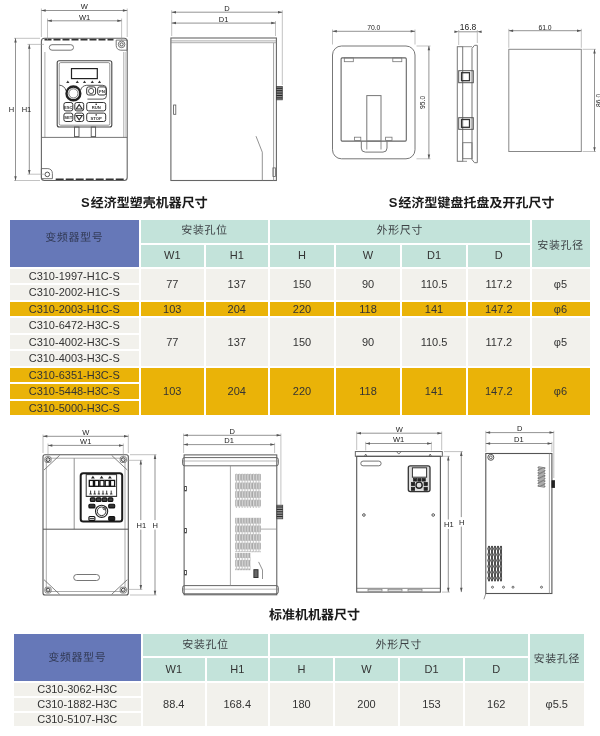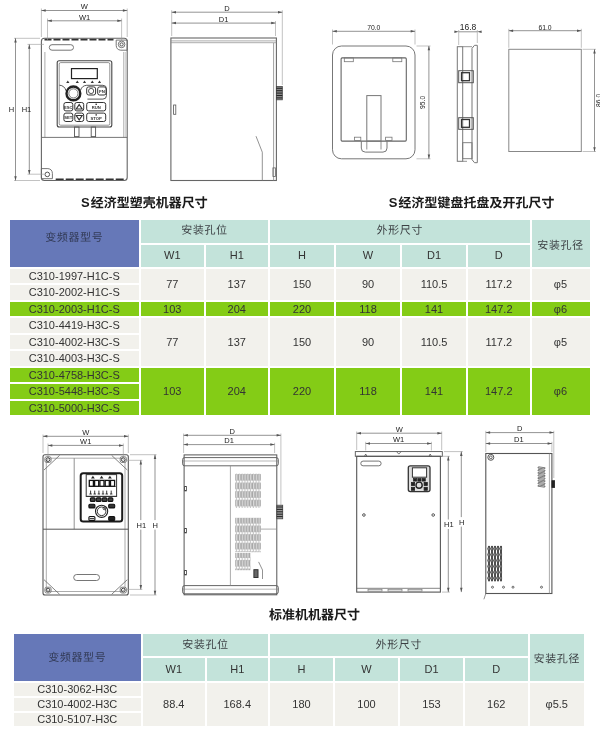--- a/index.html
+++ b/index.html
@@ -1,20 +1,20 @@
 <!DOCTYPE html>
 <html><head><meta charset="utf-8"><style>
 html,body{margin:0;padding:0}
 body{width:600px;height:736px;background:#fff;font-family:"Liberation Sans",sans-serif;position:relative;overflow:hidden}
 table{border-collapse:separate;border-spacing:2px;position:absolute;table-layout:fixed}
 td{text-align:center;vertical-align:middle;font-size:11px;color:#333;padding:0;overflow:hidden;line-height:1.1}
 .hb{background:#6678b8}
 .ht{background:#c3e3da}
 .rg{background:#f2f1ec}
-.rb{background:#84cc16}
+.rb{background:#eab308}
 </style></head><body>
 <table style="left:7.5px;top:217.5px;width:584.0px">
     <colgroup>
       <col style="width:129.5px">
       <col style="width:62.5px">
       <col style="width:62.5px">
       <col style="width:64px">
       <col style="width:64px">
       <col style="width:64px">
       <col style="width:61.5px">
@@ -52,37 +52,37 @@
         <td class="rb">C310-2003-H1C-S</td>
         <td class="rb" rowspan="1">103</td>
         <td class="rb" rowspan="1">204</td>
         <td class="rb" rowspan="1">220</td>
         <td class="rb" rowspan="1">118</td>
         <td class="rb" rowspan="1">141</td>
         <td class="rb" rowspan="1">147.2</td>
         <td class="rb" rowspan="1">φ6</td>
       </tr>
       <tr style="height:14.5px">
-        <td class="rg">C310-4419-H3C-S</td>
+        <td class="rg">C310-6472-H3C-S</td>
         <td class="rg" rowspan="3">77</td>
         <td class="rg" rowspan="3">137</td>
         <td class="rg" rowspan="3">150</td>
         <td class="rg" rowspan="3">90</td>
         <td class="rg" rowspan="3">110.5</td>
         <td class="rg" rowspan="3">117.2</td>
         <td class="rg" rowspan="3">φ5</td>
       </tr>
       <tr style="height:14.5px">
         <td class="rg">C310-4002-H3C-S</td>
       </tr>
       <tr style="height:14.5px">
         <td class="rg">C310-4003-H3C-S</td>
       </tr>
       <tr style="height:14.5px">
-        <td class="rb">C310-4758-H3C-S</td>
+        <td class="rb">C310-6351-H3C-S</td>
         <td class="rb" rowspan="3">103</td>
         <td class="rb" rowspan="3">204</td>
         <td class="rb" rowspan="3">220</td>
         <td class="rb" rowspan="3">118</td>
         <td class="rb" rowspan="3">141</td>
         <td class="rb" rowspan="3">147.2</td>
         <td class="rb" rowspan="3">φ6</td>
       </tr>
       <tr style="height:14.5px">
         <td class="rb">C310-5448-H3C-S</td>
@@ -116,27 +116,27 @@
         <td class="ht">H</td>
         <td class="ht">W</td>
         <td class="ht">D1</td>
         <td class="ht">D</td>
       </tr>
       <tr style="height:13px">
         <td class="rg">C310-3062-H3C</td>
         <td class="rg" rowspan="3">88.4</td>
         <td class="rg" rowspan="3">168.4</td>
         <td class="rg" rowspan="3">180</td>
-        <td class="rg" rowspan="3">100</td>
+        <td class="rg" rowspan="3">200</td>
         <td class="rg" rowspan="3">153</td>
         <td class="rg" rowspan="3">162</td>
         <td class="rg" rowspan="3">φ5.5</td>
       </tr>
       <tr style="height:13px">
-        <td class="rg">C310-4002-H3C</td>
+        <td class="rg">C310-1882-H3C</td>
       </tr>
       <tr style="height:13px">
         <td class="rg">C310-5107-H3C</td>
       </tr>
     </tbody>
   </table>
 <svg width="600" height="736" viewBox="0 0 600 736" style="position:absolute;left:0;top:0">
     <defs>
       <path id="b7ecf" d="M30 -76 53 43C148 17 271 -17 386 -50L372 -154C246 -124 116 -93 30 -76ZM57 -413C74 -421 99 -428 190 -439C156 -394 126 -360 110 -344C76 -309 53 -288 25 -281C39 -249 58 -193 64 -169C91 -185 134 -197 382 -245C380 -271 381 -318 386 -350L236 -325C305 -402 373 -491 428 -580L325 -648C307 -613 286 -579 265 -546L170 -538C226 -616 280 -711 319 -801L206 -854C170 -738 101 -615 78 -584C57 -551 39 -530 18 -524C32 -494 51 -436 57 -413ZM423 -800V-692H738C651 -583 506 -497 357 -453C380 -428 413 -381 428 -350C515 -381 600 -422 676 -474C762 -433 860 -382 910 -346L981 -443C932 -474 847 -515 769 -549C834 -609 887 -679 924 -761L838 -805L817 -800ZM432 -337V-228H613V-44H372V67H969V-44H733V-228H918V-337Z"></path>
       <path id="b6d4e" d="M715 -325V75H832V-325ZM77 -748C127 -714 196 -664 229 -631L308 -720C272 -751 201 -797 152 -827ZM32 -498C83 -461 152 -409 183 -374L263 -461C229 -494 158 -544 107 -576ZM47 -5 154 69C204 -27 255 -140 297 -244L203 -317C155 -203 92 -81 47 -5ZM527 -824C539 -799 552 -770 561 -743H309V-639H401C435 -570 479 -513 532 -467C461 -437 376 -418 280 -405C298 -380 322 -328 330 -300C364 -306 396 -313 427 -321V-203C427 -137 405 -46 246 6C271 22 313 59 332 80C513 17 544 -105 544 -200V-325H443C514 -344 578 -368 634 -399C711 -359 803 -333 914 -318C929 -350 960 -399 984 -425C890 -433 809 -449 739 -474C787 -519 826 -573 855 -639H957V-743H687C675 -777 655 -821 636 -854ZM727 -639C705 -594 673 -556 633 -526C585 -556 546 -594 517 -639Z"></path>

